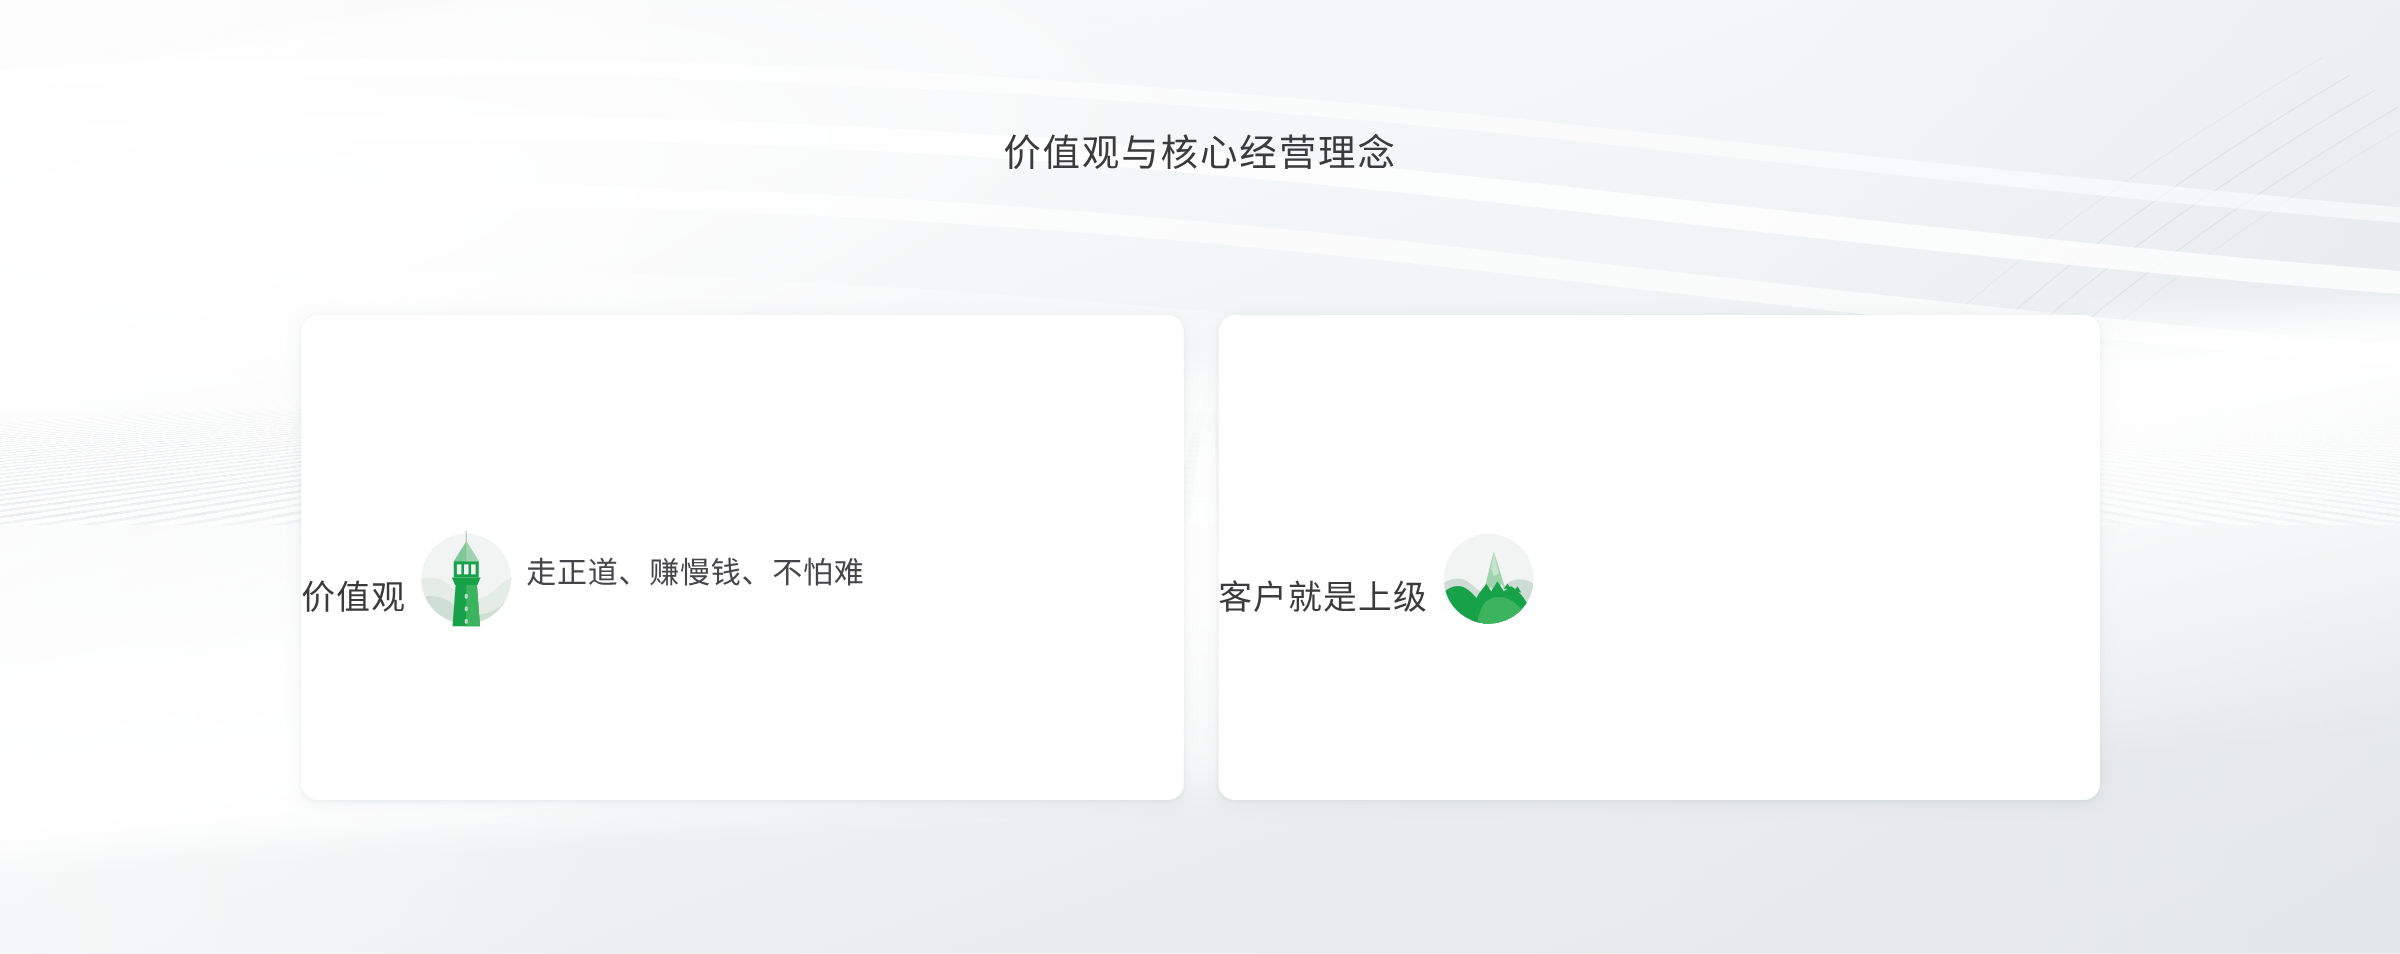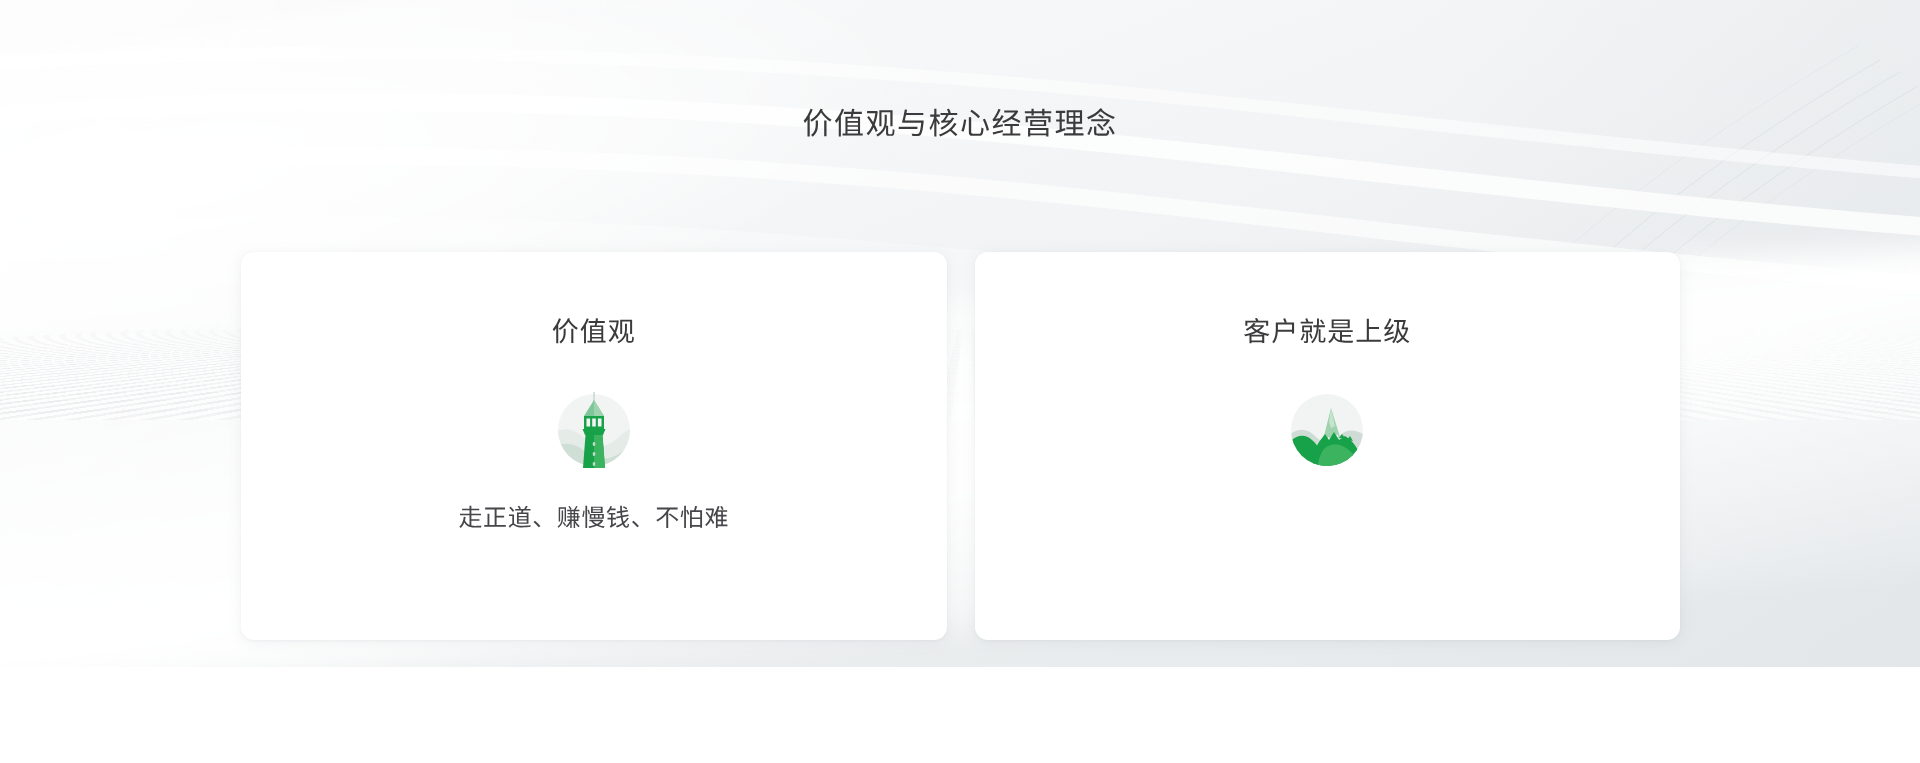--- a/index.html
+++ b/index.html
@@ -4,21 +4,21 @@
 <title>价值观与核心经营理念</title>
 <style>
   * { margin:0; padding:0; box-sizing:border-box; }
   html, body {
     width:1920px; height:763px;
     overflow:hidden;
     font-family:"Liberation Sans","DejaVu Sans",sans-serif;
   }
   #stage {
     position:relative;
-    width:1920px; height:667px;
+    width:1920px; height:763px;
     background:
       linear-gradient(160deg,
         #fbfbfc 0%,
         #f7f8f9 22%,
         #f1f3f4 48%,
         #eaedee 72%,
         #e4e8ea 100%);
     overflow:hidden;
   }
 
@@ -110,21 +110,21 @@
     display:flex;
     gap:28px;
   }
   .card {
     flex:1 1 0;
     background:#ffffff;
     border-radius:13px;
     box-shadow:0 2px 14px rgba(120,132,140,.10),
                0 1px 3px rgba(120,132,140,.07);
     display:flex;
-    flex-direction:column;
+    flex-direction:row;
     align-items:center;
   }
   .card-title {
     margin-top:63px;
     font-size:27px;
     font-weight:400;
     letter-spacing:1px;
     color:#3b3b3d;
     line-height:34px;
   }

